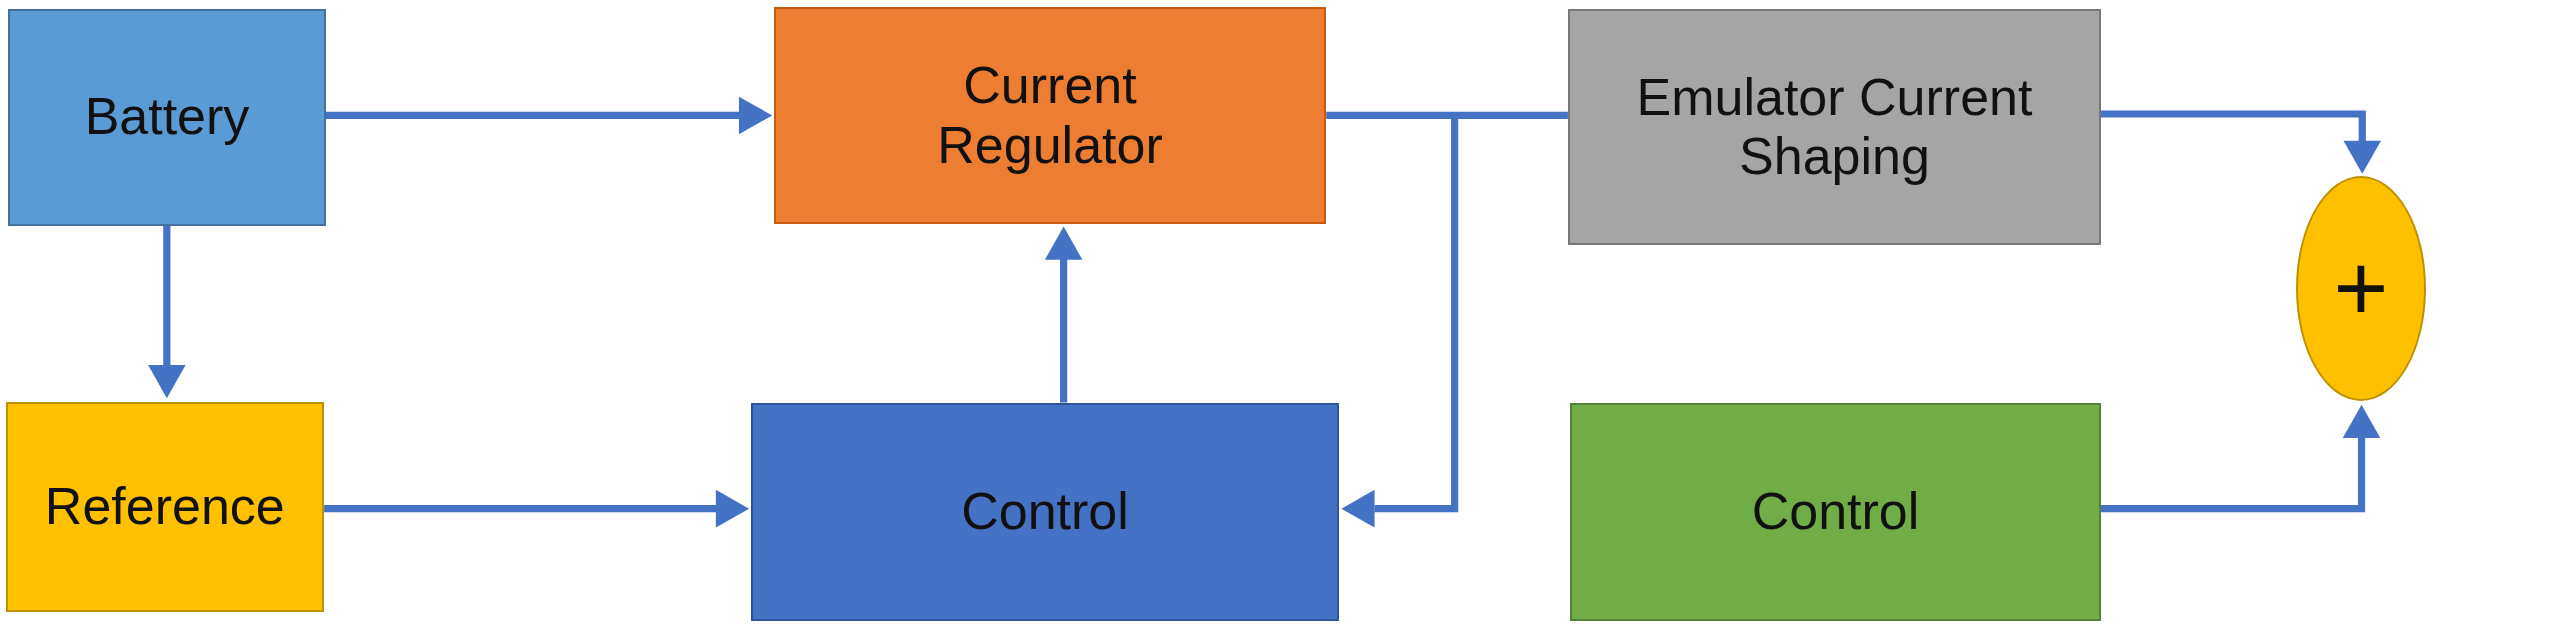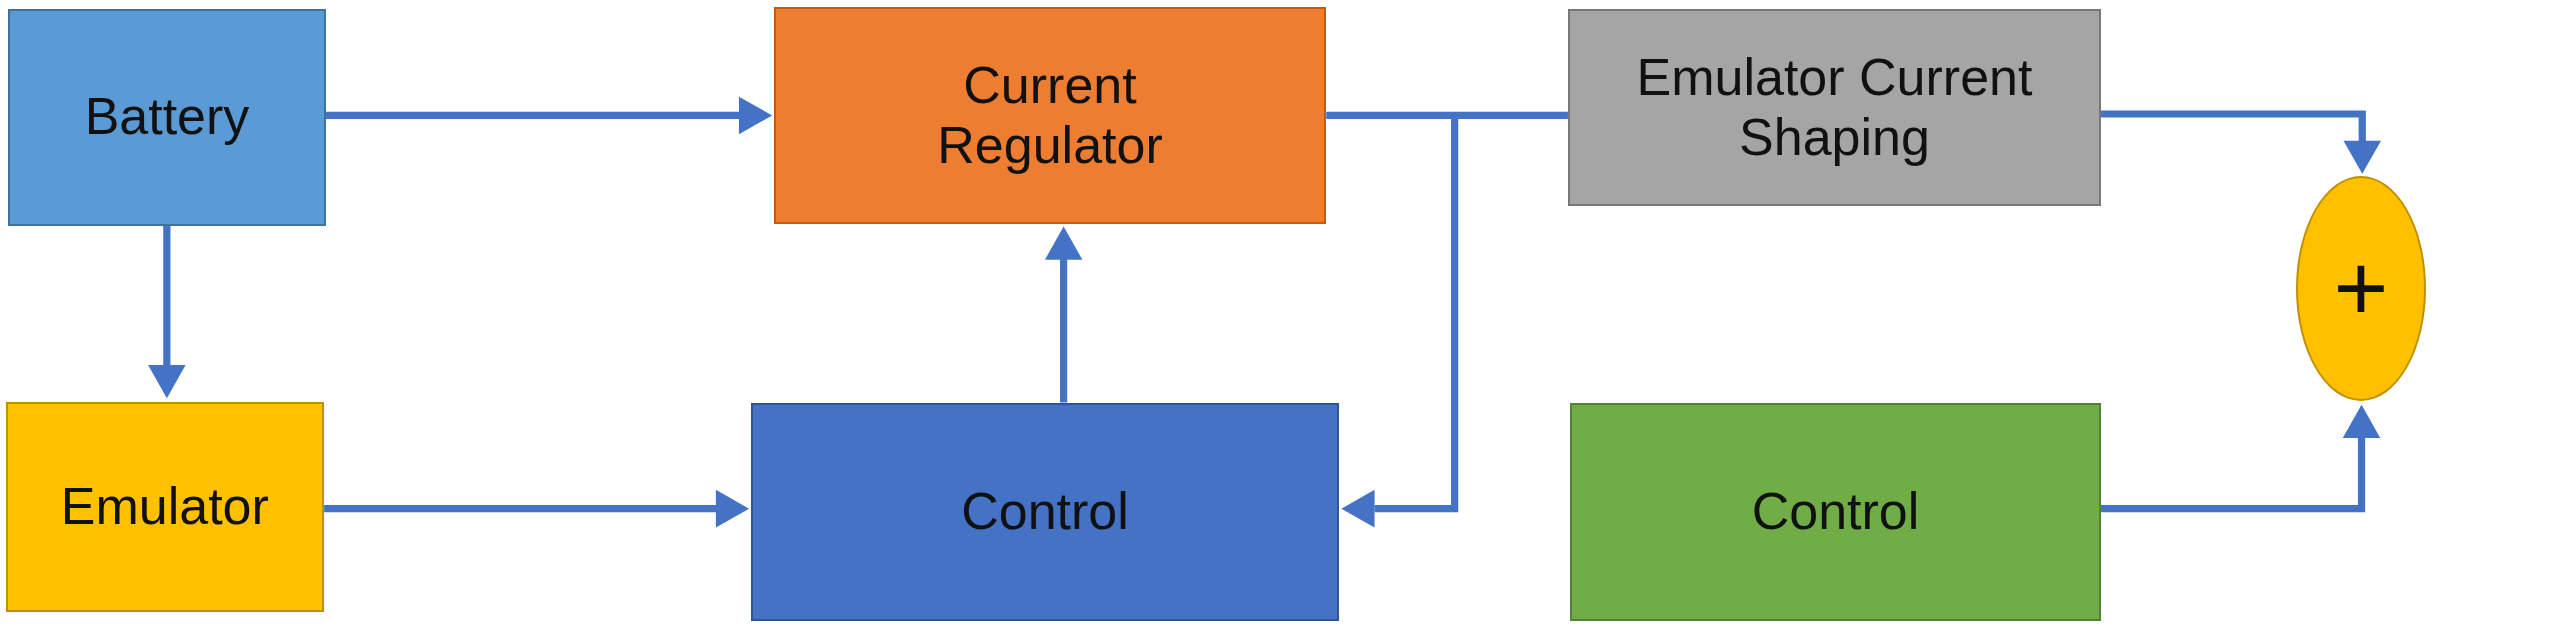--- a/index.html
+++ b/index.html
@@ -15,21 +15,21 @@
     position:absolute;z-index:2;
     display:flex;align-items:center;justify-content:center;
     text-align:center;color:#111111;
     font-size:52px;line-height:1.15;
     box-sizing:border-box;
   }
   .node .lbl{display:block;}
   .box-battery{left:8px;top:8.7px;width:318px;height:217px;background:#5B9BD5;border:2.9px solid #41719C;}
   .box-current-regulator{left:774px;top:7.2px;width:552px;height:217px;background:#ED7D31;border:2.9px solid #C55A11;}
   .box-current-regulator .lbl{max-width:310px;}
-  .box-emulator{left:1568px;top:9.4px;width:533px;height:197px;background:#A5A5A5;border:2.9px solid #787878;}
+  .box-emulator{left:1568px;top:9.4px;width:533px;height:236px;background:#A5A5A5;border:2.9px solid #787878;}
   .box-emulator .lbl{max-width:477px;}
   .box-reference{left:5.8px;top:402px;width:318px;height:210px;background:#FFC000;border:2.9px solid #BF9000;}
   .box-control-blue{left:751px;top:403px;width:588px;height:218px;background:#4472C4;border:2.9px solid #2F5597;}
   .box-control-green{left:1570px;top:403px;width:531px;height:218px;background:#70AD47;border:2.9px solid #548235;}
   .sum-ellipse{
     left:2296px;top:176px;width:130px;height:225px;
     background:#FFC000;border:2.9px solid #BF9000;border-radius:50%;
     font-size:94px;font-weight:400;
   }
   .spe-label{
@@ -71,21 +71,21 @@
 
   <div class="node box-current-regulator">
     <span class="lbl">Current Regulator</span>
   </div>
 
   <div class="node box-emulator">
     <span class="lbl">Emulator Current Shaping</span>
   </div>
 
   <div class="node box-reference">
-    <span class="lbl">Emulator</span>
+    <span class="lbl">Reference</span>
   </div>
 
   <div class="node box-control-blue">
     <span class="lbl">Control</span>
   </div>
 
   <div class="node box-control-green">
     <span class="lbl">Control</span>
   </div>
 

